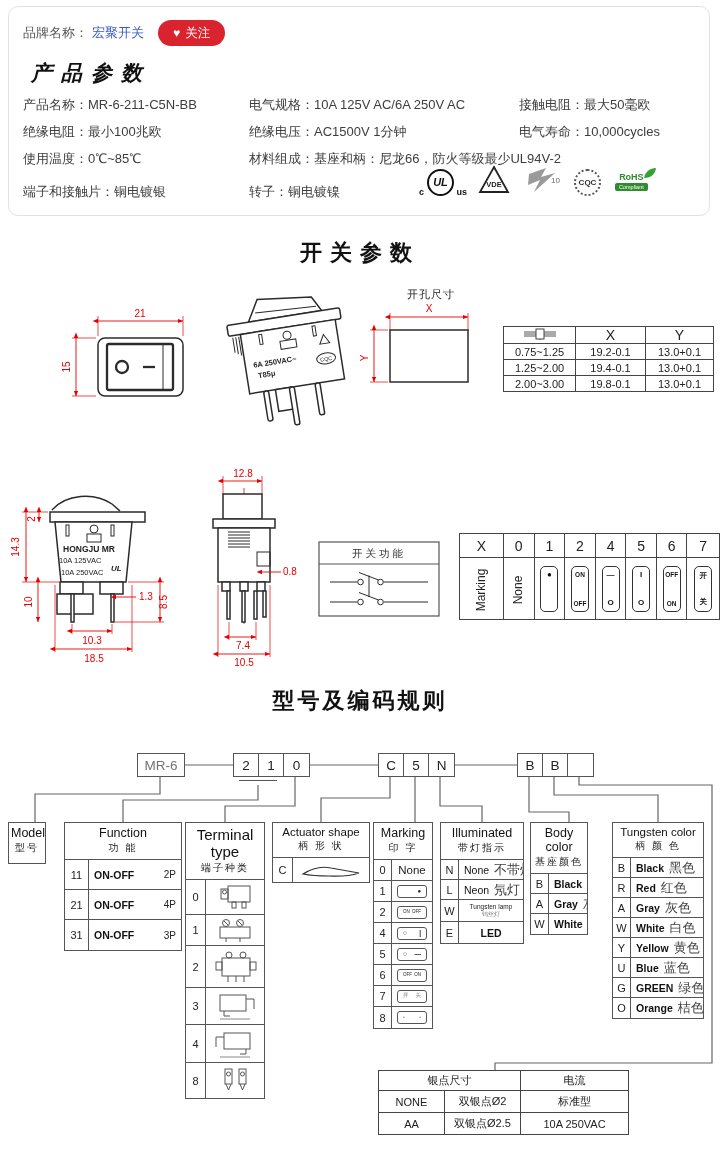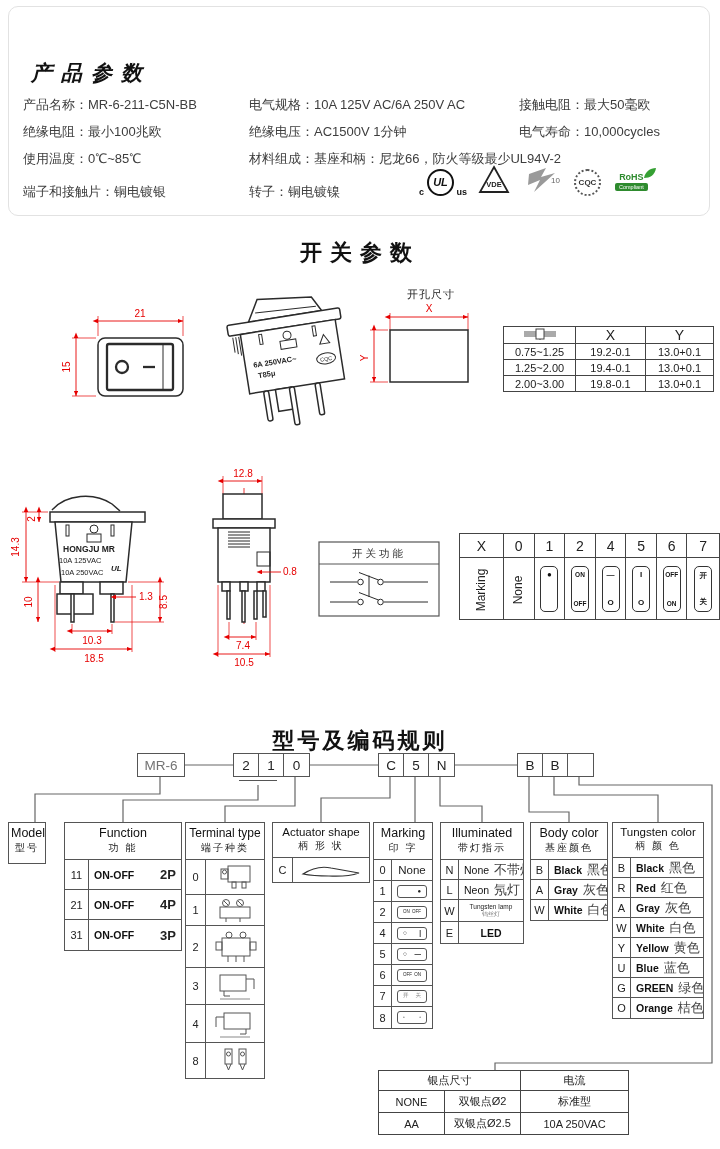--- a/index.html
+++ b/index.html
@@ -67,21 +67,21 @@
   .cath .en{display:block;font-size:12.5px;color:#111}
   .cath .zh{display:block;font-size:10px;color:#222;letter-spacing:2px;margin-top:1px}
   .crow{display:flex;align-items:center;border-bottom:1px solid #555}
   .crow:last-child{border-bottom:none}
   .ccode{flex:0 0 20px;align-self:stretch;display:flex;align-items:center;justify-content:center;
          border-right:1px solid #555;font-size:11px}
   .cbody{flex:1;display:flex;align-items:center;padding:0 5px;gap:5px;overflow:hidden}
   .cbody.center{justify-content:center}
   .en10{font-size:10.5px;font-weight:bold;color:#111;white-space:nowrap}
   .zh9{font-size:13px;color:#444;white-space:nowrap}
-  .pc{margin-left:auto;font-size:13px;font-weight:bold}
+  .pc{margin-left:auto;font-size:10px;font-weight:normal}
   .mg{width:34px;height:13px;border:1px solid #555;border-radius:3px;display:flex;justify-content:space-between;
       align-items:center;padding:0 5px;color:#222;margin:0 auto}
   .mg span{line-height:1}
   .nonel{font-size:11.5px}
   .tdia svg rect,.tdia svg circle,.tdia svg path,.tdia svg line{stroke:#555;fill:none;stroke-width:1}
   .tdia svg .cap{fill:#c4c4c4;stroke:none}
   .stab{border-collapse:collapse;font-size:11px;color:#222;background:#fff}
   .stab td,.stab th{border:1px solid #444;text-align:center;font-weight:normal;height:22px;padding:0 4px}
   .stab th{height:20px}
   .uline{position:absolute;border-bottom:1.5px solid #555}
@@ -96,20 +96,28 @@
     <marker id="aE" markerWidth="8" markerHeight="6" refX="6" refY="2.5" orient="auto">
       <path d="M0,0 L6,2.5 L0,5 Z" fill="#e60000"></path>
         </marker>
     <marker id="aS" markerWidth="8" markerHeight="6" refX="0" refY="2.5" orient="auto-start-reverse">
       <path d="M0,0 L6,2.5 L0,5 Z" fill="#e60000"></path>
         </marker>
   </defs>
 </svg>
 
 <div class="card">
+  <div class="brandrow">
+    <span class="brand-label">品牌名称：</span>
+    <span class="brand-name" style="margin-left:-10px">宏聚开关</span>
+    <button class="follow-btn">
+      <span class="ht">♥</span>
+      <span>关注</span>
+    </button>
+  </div>
   <div class="ppt">产品参数</div>
 
   <div class="f" style="left:14px;top:89px"><span>产品名称：</span><span>MR-6-211-C5N-BB</span></div>
   <div class="f" style="left:240px;top:89px"><span>电气规格：</span><span>10A 125V AC/6A 250V AC</span></div>
   <div class="f" style="left:510px;top:89px"><span>接触电阻：</span><span>最大50毫欧</span></div>
   <div class="f" style="left:14px;top:116px"><span>绝缘电阻：</span><span>最小100兆欧</span></div>
   <div class="f" style="left:240px;top:116px"><span>绝缘电压：</span><span>AC1500V 1分钟</span></div>
   <div class="f" style="left:510px;top:116px"><span>电气寿命：</span><span>10,000cycles</span></div>
   <div class="f" style="left:14px;top:143px"><span>使用温度：</span><span>0℃~85℃</span></div>
   <div class="f" style="left:240px;top:143px"><span>材料组成：</span><span>基座和柄：尼龙66，防火等级最少UL94V-2</span></div>
@@ -382,21 +390,21 @@
     <td>
             <div class="gbox" style="font-size:7.5px">
               <span>开</span>
               <span>关</span>
             </div>
           </td>
   </tr>
 </tbody>
     </table>
 
-<div class="sec-title" style="top:726px;letter-spacing:3px">型号及编码规则</div>
+<div class="sec-title" style="top:686px;letter-spacing:3px">型号及编码规则</div>
 
 <svg class="abs" style="left:0;top:740px" width="720" height="409" viewBox="0 0 720 409">
   <g stroke="#666" stroke-width="1.2" fill="none">
     <path d="M183,25 H233"></path>
         <path d="M309,25 H378"></path>
         <path d="M454,25 H517"></path>
     <path d="M160,37 V54 H35 V82"></path>
     <path d="M258,45 V60 H123 V82"></path>
     <path d="M295,37 V66 H225 V82"></path>
     <path d="M390,37 V58 H321 V82"></path>
@@ -458,21 +466,21 @@
     <span class="ccode" style="flex-basis:24px">31</span>
     <span class="cbody">
           <span class="en10">ON-OFF</span>
           <span class="pc">3P</span>
         </span>
   </div>
 </div>
 
 <div class="cat tdia" style="left:185px;top:822px;width:80px">
   <div class="cath">
-        <span class="en" style="font-size:12px">Terminal type</span>
+        <span class="en" style="font-size:15px">Terminal type</span>
         <span class="zh">端子种类</span>
       </div>
   <div class="crow" style="height:35px">
     <span class="ccode">0</span>
     <span class="cbody center">
       <svg width="46" height="28" viewBox="0 0 46 28">
             <rect x="16" y="3" width="22" height="16"></rect>
             <rect x="9" y="6" width="7" height="10"></rect>
             <circle cx="12.5" cy="9" r="2"></circle>
             <rect x="20" y="19" width="4" height="6"></rect>
@@ -661,21 +669,21 @@
     </span>
   </div>
   <div class="crow" style="height:21px">
     <span class="ccode" style="flex-basis:18px">E</span>
     <span class="cbody center">
           <span class="en10">LED</span>
         </span>
   </div>
 </div>
 
-<div class="cat" style="left:530px;top:822px;width:78px">
+<div class="cat" style="left:530px;top:822px;width:58px">
   <div class="cath">
         <span class="en">Body color</span>
         <span class="zh">基座颜色</span>
       </div>
   <div class="crow" style="height:20px">
     <span class="ccode" style="flex-basis:18px">B</span>
     <span class="cbody">
           <span class="en10">Black</span>
           <span class="zh9">黑色</span>
         </span>

